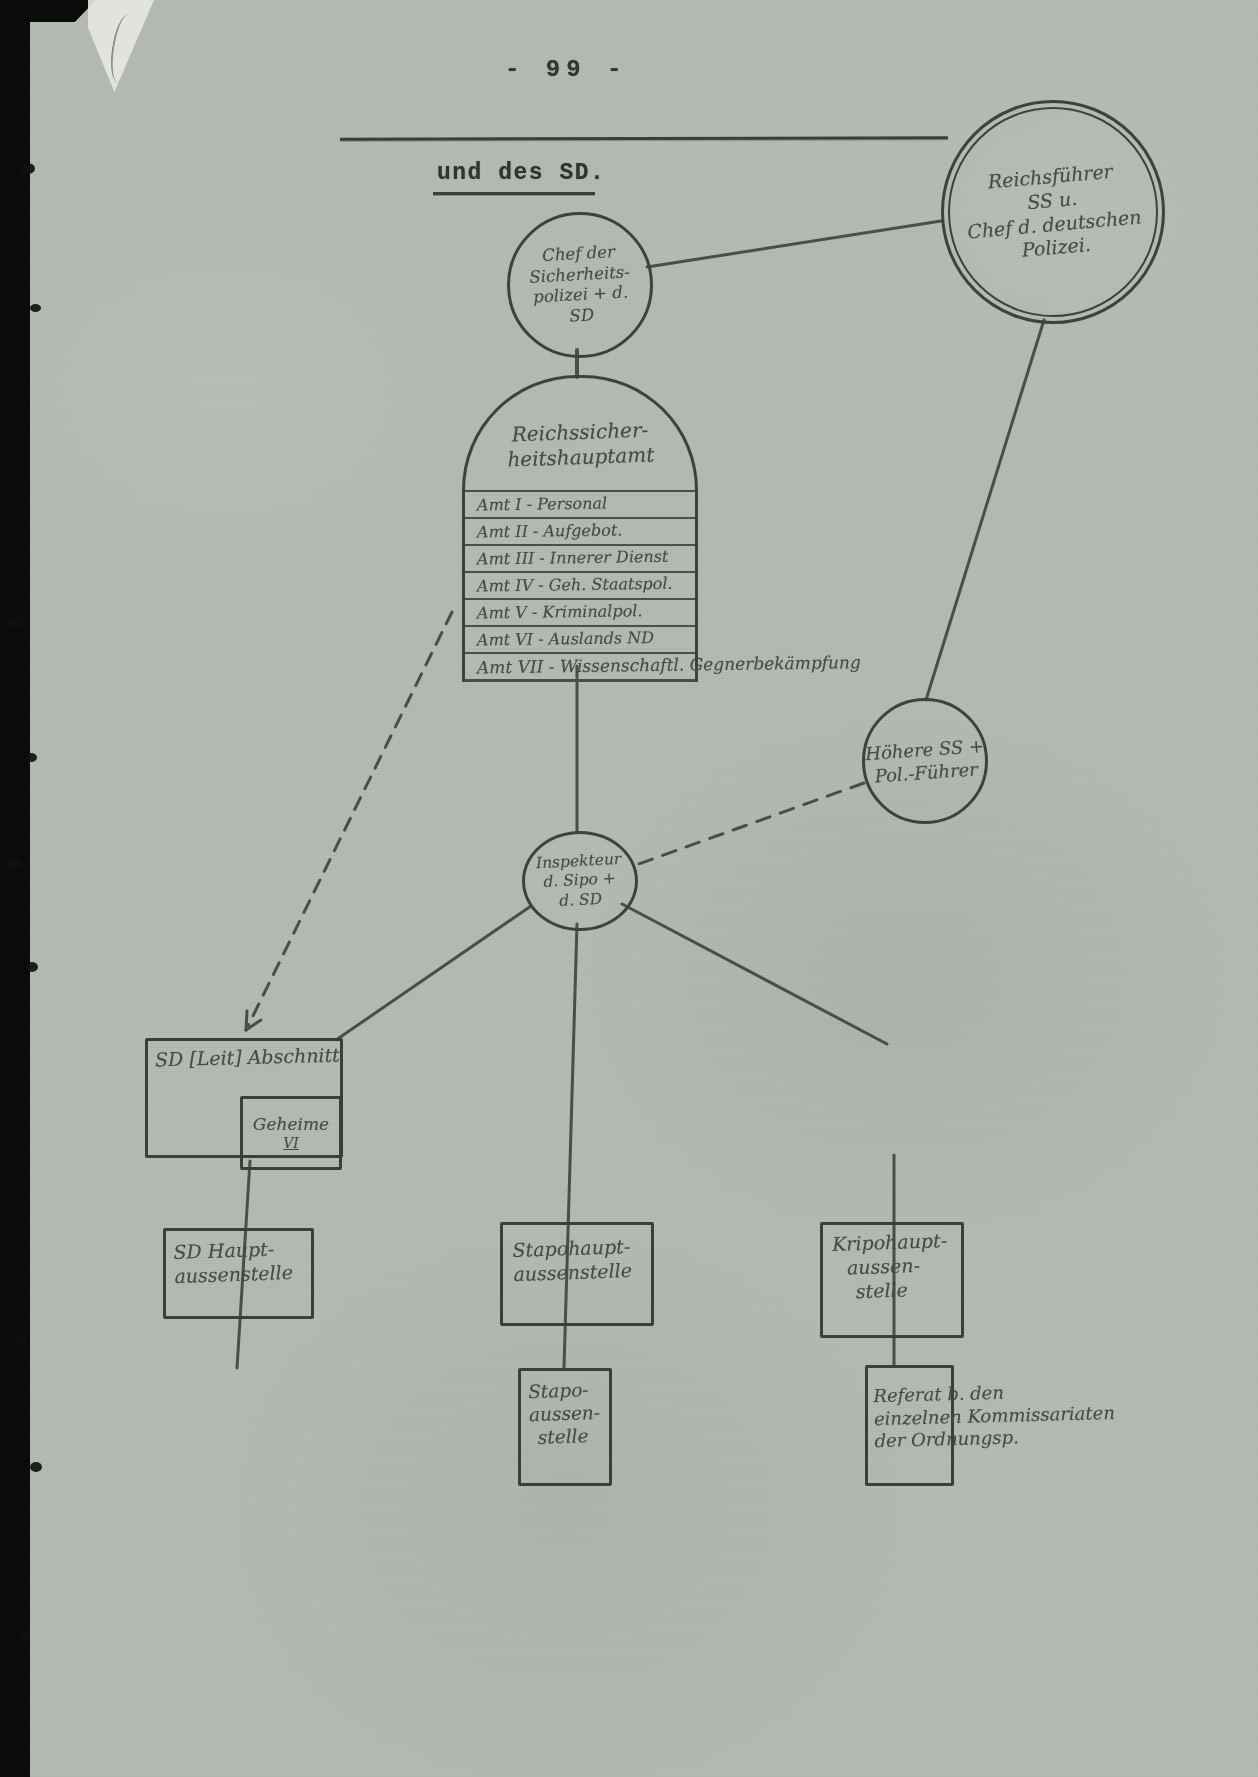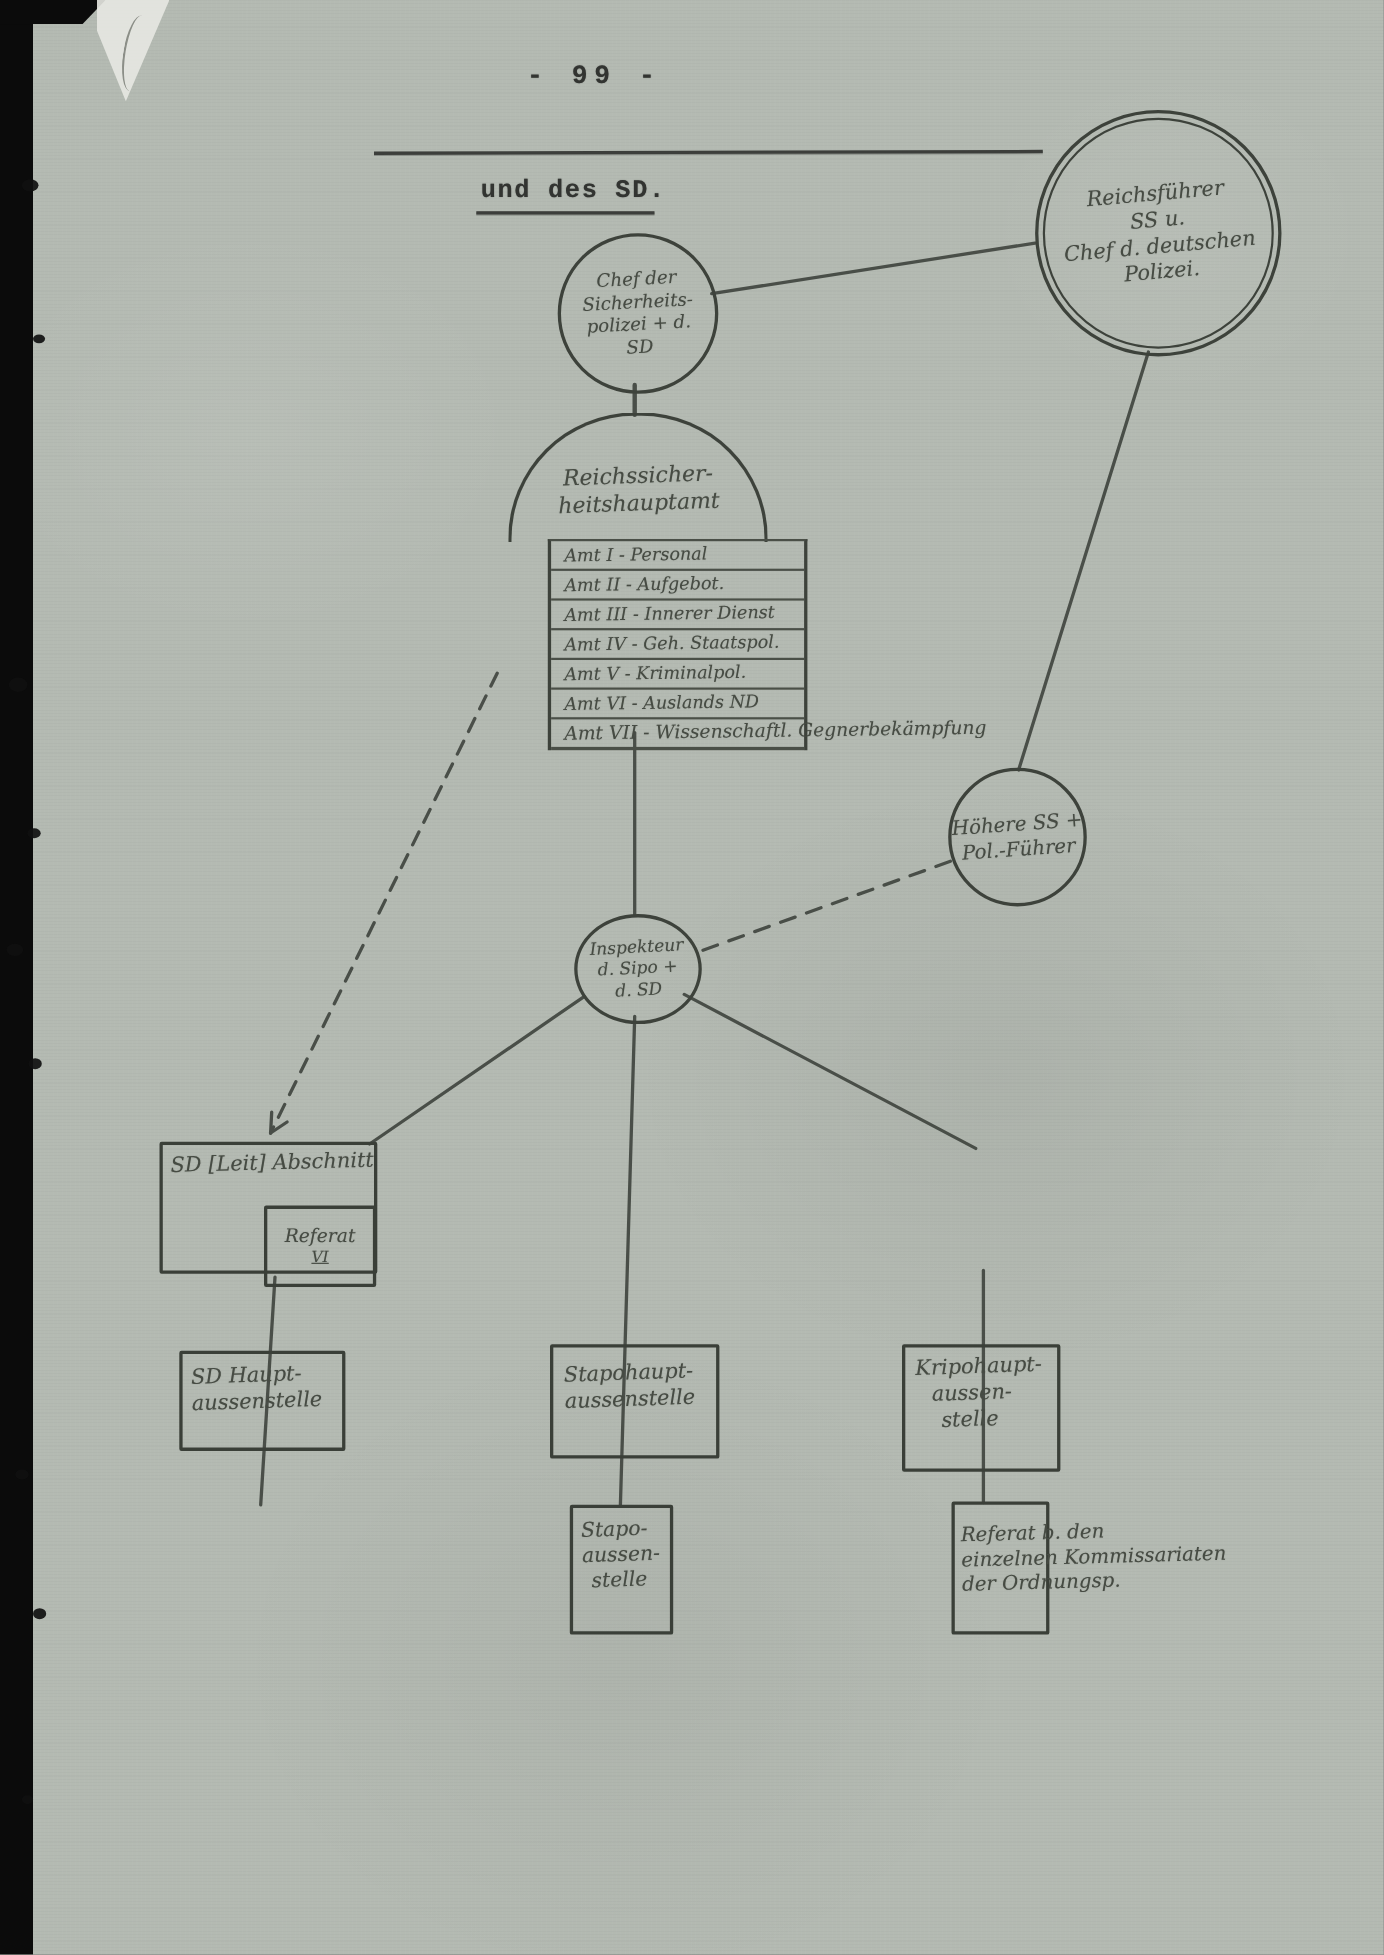--- a/index.html
+++ b/index.html
@@ -17,21 +17,21 @@
     font-weight:700;text-shadow:0 0 1px rgba(40,42,40,0.55);white-space:nowrap;}
   .hw{font-family:"DejaVu Serif", serif;font-style:italic;color:#464b43;
     text-shadow:0 0 1px rgba(60,65,58,0.35);white-space:nowrap;line-height:1.25;}
   .rule{position:absolute;background:#3c3e3b;height:3px;box-shadow:0 1px 0 rgba(60,62,59,0.35);}
   .circle{position:absolute;border:3px solid #3d423b;border-radius:50%;
     display:flex;flex-direction:column;align-items:center;justify-content:center;text-align:center;}
   .circle.double::before{content:"";position:absolute;inset:4px;border:2px solid #3d423b;border-radius:50%;}
   .box{position:absolute;border:3px solid #3a3f38;border-radius:2px;background:transparent;}
   .dome{position:absolute;border:3px solid #3d423b;border-bottom:none;
     border-radius:115px 115px 0 0;display:flex;flex-direction:column;align-items:center;justify-content:center;text-align:center;}
-  .amtrows{position:absolute;border-left:3px solid #3d423b;border-right:3px solid #3d423b;border-top:2px solid #4a4f47;margin-left:36px;}
+  .amtrows{position:absolute;border-left:3px solid #3d423b;border-right:3px solid #3d423b;border-top:2px solid #4a4f47;}
   .amtrow{height:25px;border-bottom:2px solid #4a4f47;}
   .amtrow .hw{display:block;font-size:16px;line-height:24px;padding-left:12px;transform:rotate(-0.8deg);}
   .edge-left{position:absolute;left:0;top:0;bottom:0;width:30px;background:#0b0b0b;}
   .edge-top{position:absolute;left:0;top:0;width:96px;height:22px;background:#0b0b0b;
     clip-path:polygon(0 0,100% 0,78% 100%,0 100%);}
   .corner{position:absolute;left:88px;top:0;width:66px;height:92px;background:#e7e8e2;
     clip-path:polygon(0 0,100% 0,40% 100%,0 30%);opacity:0.9;}
   .corner-mark{position:absolute;left:112px;top:14px;width:26px;height:70px;
     border-left:2px solid #8b8e87;border-radius:50%/60%;transform:rotate(9deg);}
   .speck{position:absolute;background:#101010;border-radius:50%;opacity:0.92;}
@@ -67,21 +67,21 @@
       <line x1="246" y1="1030" x2="261" y2="1020"></line>
       <line x1="246" y1="1030" x2="247" y2="1011"></line>
       <line x1="531" y1="906" x2="336" y2="1040"></line>
       <line x1="577" y1="924" x2="564" y2="1368"></line>
       <line x1="622" y1="904" x2="887" y2="1044"></line>
       <line x1="250" y1="1161" x2="237" y2="1368"></line>
       <line x1="894" y1="1155" x2="894" y2="1366"></line>
     </g>
   </svg>
 
-  <div class="typed" style="left:479px;top:56px;font-size:24px;letter-spacing:6px;">- 99 -</div>
+  <div class="typed" style="left:505px;top:56px;font-size:24px;letter-spacing:6px;">- 99 -</div>
   <div class="rule" style="left:340px;top:137px;width:608px;transform:rotate(-0.15deg);"></div>
   <div class="typed" style="left:437px;top:160px;font-size:23px;letter-spacing:1.5px;">und des SD.</div>
   <div class="rule" style="left:433px;top:192px;width:162px;"></div>
 
   <div class="circle double" style="left:941px;top:100px;width:218px;height:218px;">
     <div class="hw" style="font-size:19px;transform:rotate(-5deg);">
       <div>Reichsführer</div>
       <div>SS u.</div>
       <div>Chef d. deutschen</div>
       <div>Polizei.</div>
@@ -138,21 +138,21 @@
     <div class="hw" style="font-size:15.5px;transform:rotate(-3deg);">
       <div>Inspekteur</div>
       <div>d. Sipo +</div>
       <div>d. SD</div>
     </div>
   </div>
 
   <div class="box" style="left:145px;top:1038px;width:192px;height:114px;">
     <div class="hw" style="position:absolute;left:7px;top:5px;font-size:19px;transform:rotate(-1.5deg);">SD [Leit] Abschnitt</div>
     <div class="box" style="left:92px;top:55px;width:96px;height:68px;display:flex;flex-direction:column;align-items:center;justify-content:center;">
-      <div class="hw" style="font-size:17px;">Referat</div>
+      <div class="hw" style="font-size:17px;">Geheime</div>
       <div class="hw" style="font-size:14px;text-decoration:underline;">VI</div>
     </div>
   </div>
 
 
 
   <div class="box" style="left:163px;top:1228px;width:145px;height:85px;">
     <div class="hw" style="position:absolute;left:8px;top:8px;font-size:19px;transform:rotate(-2deg);">
       <div>SD Haupt-</div>
       <div>aussenstelle</div>

